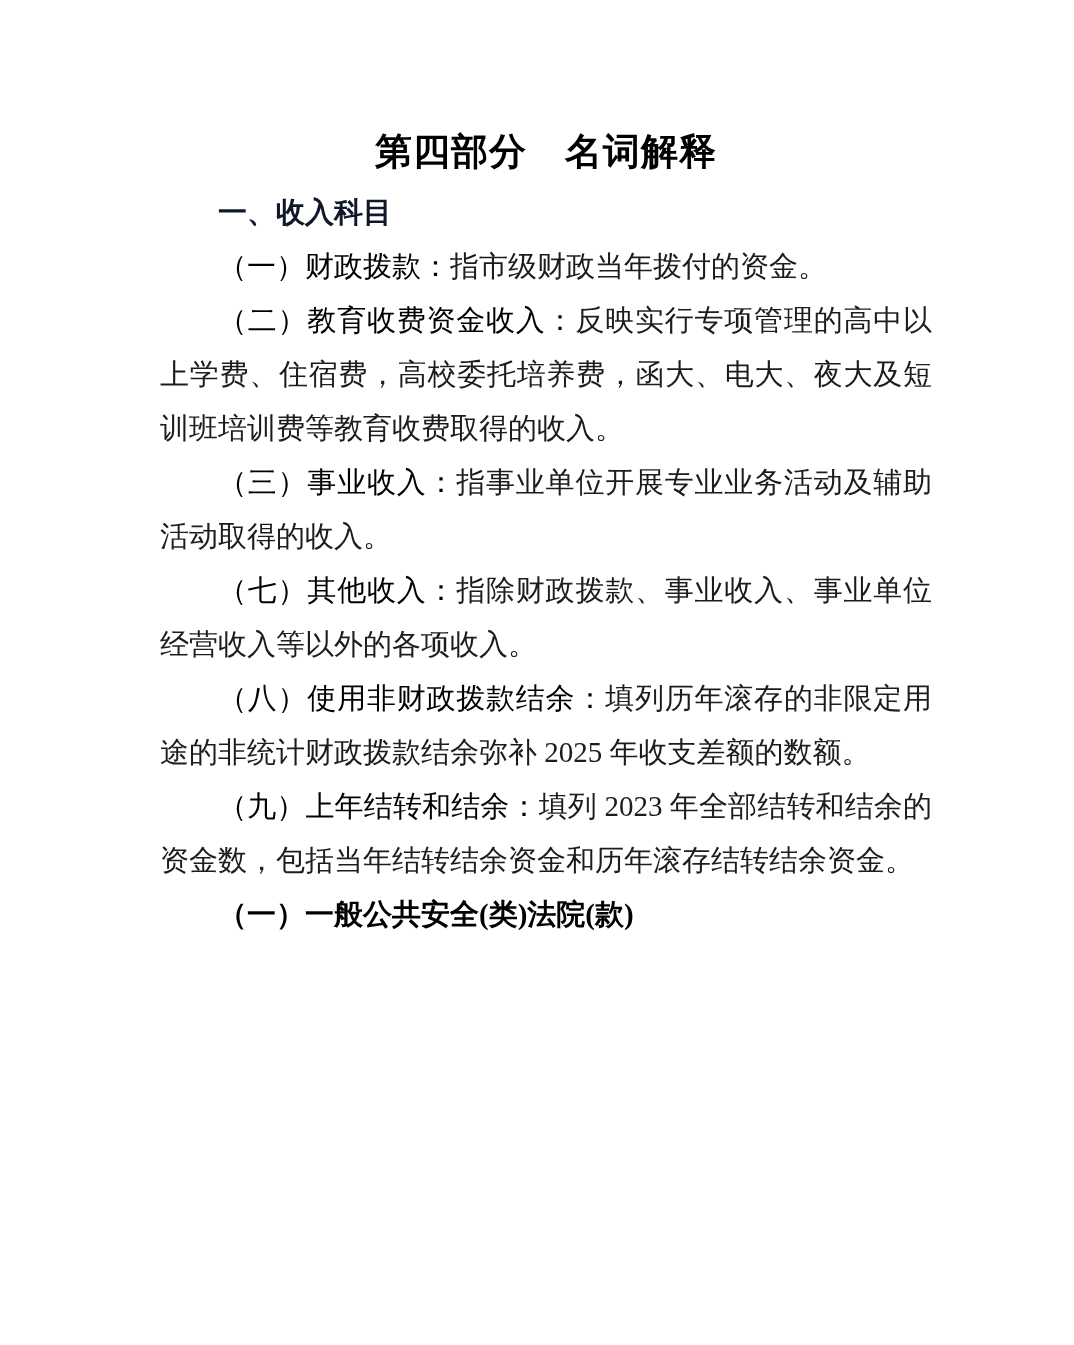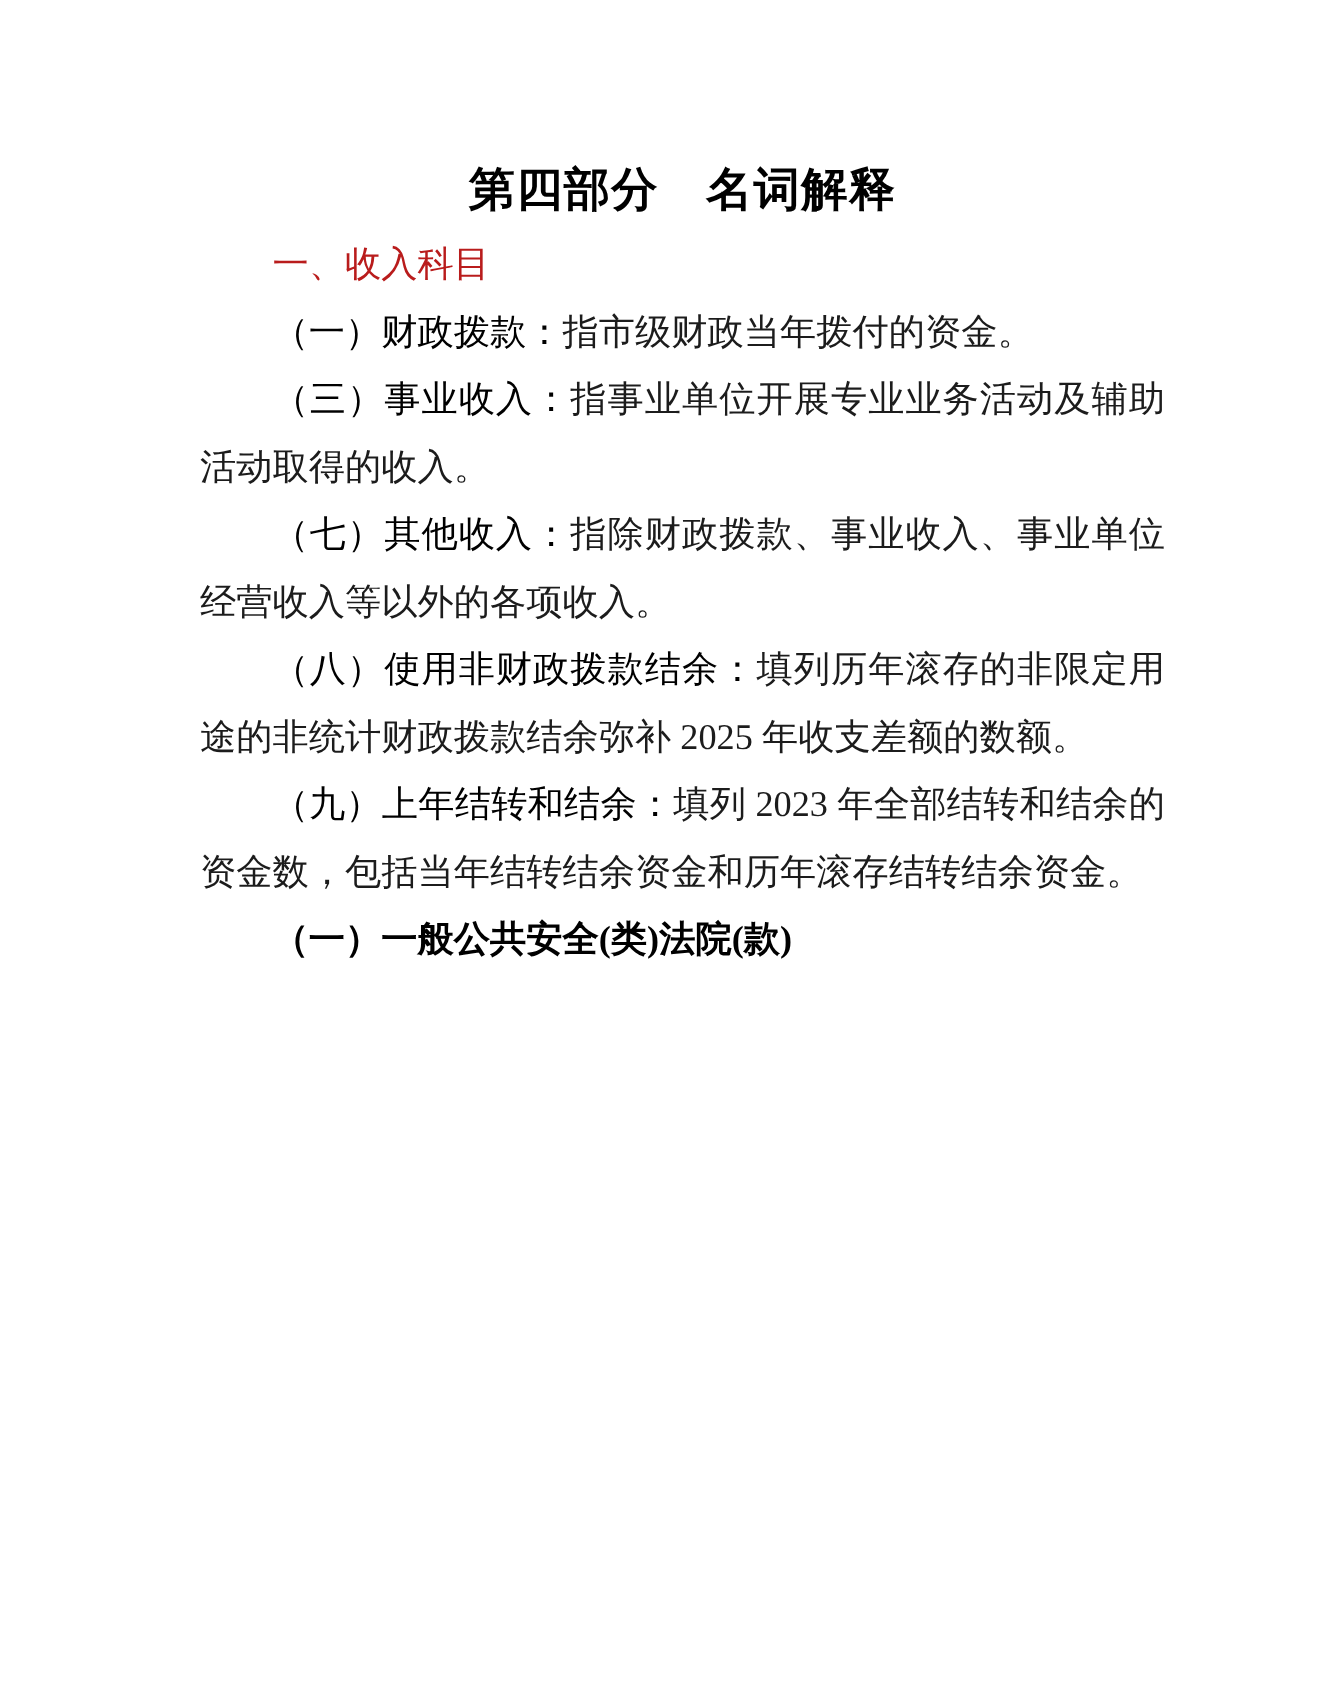--- a/index.html
+++ b/index.html
@@ -28,22 +28,22 @@
     color: #000000;
     text-align: center;
     letter-spacing: 1px;
   }
   .doc-body {
     font-size: 29px;
     line-height: 54px;
   }
   .heading {
     margin: 0;
-    font-weight: normal;
-    color: #b91c1c;
+    font-weight: bold;
+    color: #0f172a;
     text-indent: 2em;
   }
   .para {
     margin: 0;
     text-indent: 2em;
     text-align: justify;
     text-justify: inter-ideograph;
   }
   .para .lead {
     font-weight: normal;
@@ -60,20 +60,21 @@
 <body>
 
 <div class="page">
   <h1 class="doc-title">第四部分　名词解释</h1>
 
   <div class="doc-body">
     <p class="heading">一、收入科目</p>
 
     <p class="para"><span class="lead">（一）财政拨款：</span><span>指市级财政当年拨付的资金。</span></p>
 
+    <p class="para"><span class="lead">（二）教育收费资金收入：</span><span>反映实行专项管理的高中以上学费、住宿费，高校委托培养费，函大、电大、夜大及短训班培训费等教育收费取得的收入。</span></p>
 
     <p class="para"><span class="lead">（三）事业收入：</span><span>指事业单位开展专业业务活动及辅助活动取得的收入。</span></p>
 
 
 
 
     <p class="para"><span class="lead">（七）其他收入：</span><span>指除财政拨款、事业收入、事业单位经营收入等以外的各项收入。</span></p>
 
     <p class="para"><span class="lead">（八）使用非财政拨款结余：</span><span>填列历年滚存的非限定用途的非统计财政拨款结余弥补 2025 年收支差额的数额。</span></p>
 

